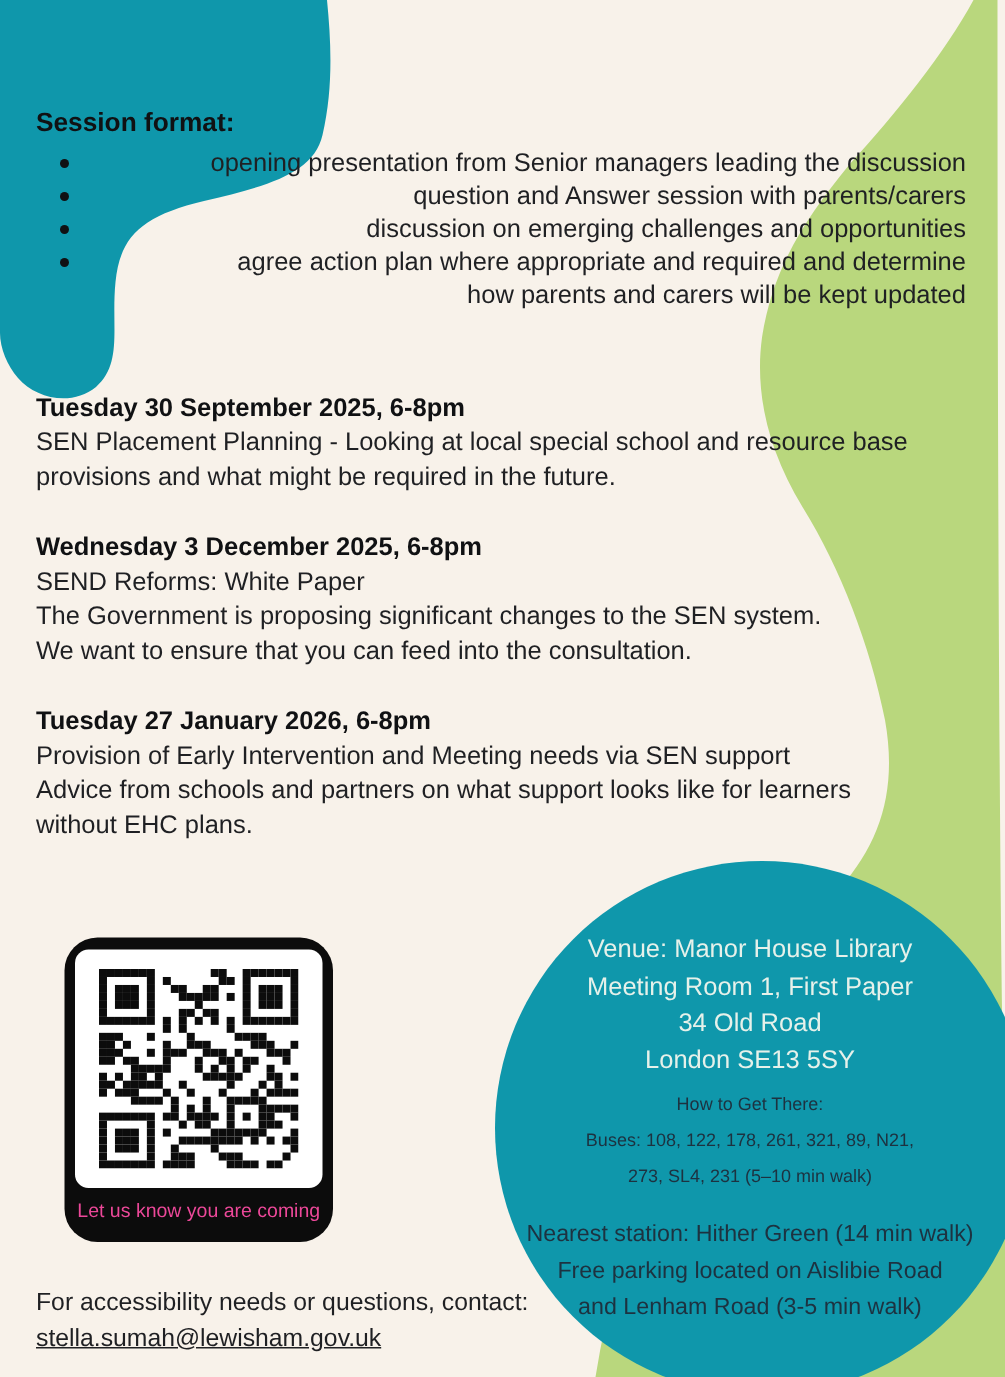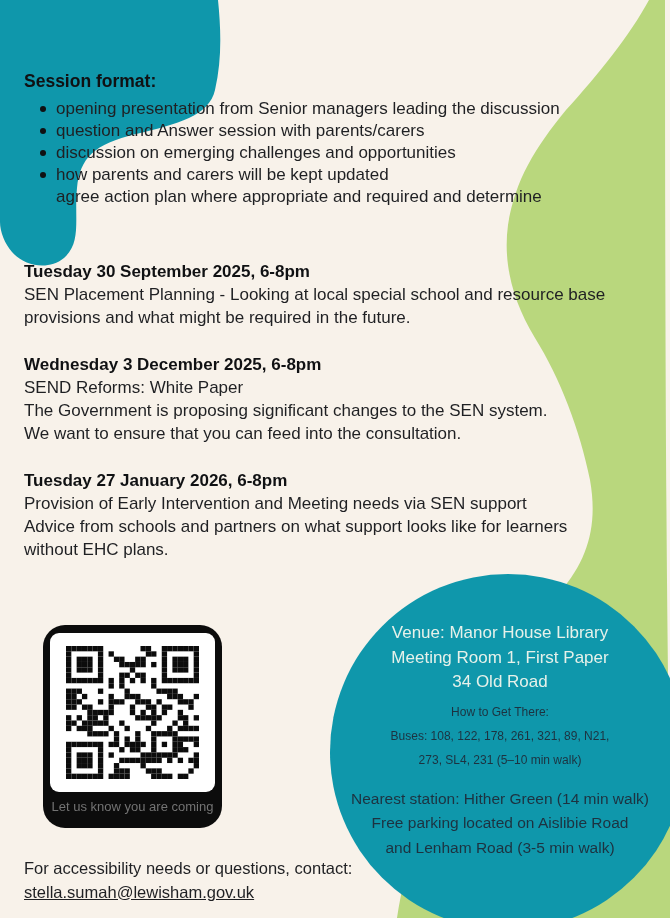--- a/index.html
+++ b/index.html
@@ -11,35 +11,35 @@
     font-family:"Liberation Sans",sans-serif;
     color:var(--text_dark,#1f2023);
     margin:0 auto;
   }
   svg.bg{position:absolute;inset:0;z-index:0;}
   .layer{position:absolute;z-index:2;}
 
   
   .session{left:24px;top:68px;width:620px;}
   .h{font-weight:bold;font-size:17.5px;color:var(--heading_dark,#101113);line-height:26px;}
-  .bullets{list-style:none;margin:4px 0 0 0;padding:0;}
+  .bullets{list-style:none;margin:4px 0 0 0;padding:0;text-align:right;}
   .bullets li{position:relative;padding-left:32px;font-size:17px;line-height:22px;}
   .bullets .dot{position:absolute;left:16px;top:8px;width:6px;height:6px;border-radius:50%;background:var(--heading_dark,#101113);}
 
   
   .dates{left:24px;top:260px;width:625px;}
   .dates .h{line-height:23px;font-size:17px;}
   .event{margin-bottom:24px;}
   .event .body-line{font-size:17px;line-height:23px;}
 
   
   .qr-block{left:43px;top:625px;width:179px;height:203px;background:var(--qr_frame,#0c0c0c);border-radius:22px;}
   .qr-white{position:absolute;left:7px;top:8px;width:165px;height:159px;background:#fff;border-radius:9px;}
   .qr-white svg{display:block;margin:13px auto 0 auto;}
-  .qr-caption{position:absolute;left:0;right:0;top:174px;text-align:center;color:#737373;font-size:13px;}
+  .qr-caption{position:absolute;left:0;right:0;top:174px;text-align:center;color:#ec4899;font-size:13px;}
 
   
   .circle-text{left:330px;top:621px;width:340px;text-align:center;z-index:2;}
   .addr div{font-size:17px;line-height:24.5px;color:var(--circle_text_light,#e6f1ea);}
   .how{margin-top:5px;}
   .how div{font-size:12px;line-height:24px;color:var(--circle_text_dark,#1d3240);}
   .transport{margin-top:15px;}
   .transport div{font-size:15.5px;line-height:24.5px;color:var(--circle_text_dark,#1d3240);}
 
   
@@ -82,22 +82,22 @@
   </svg>
 
   <div class="layer session">
     <div class="h">Session format:</div>
     <ul class="bullets">
       <li><span class="dot"></span><span>opening presentation from Senior managers leading the discussion</span></li>
       <li><span class="dot"></span><span>question and Answer session with parents/carers</span></li>
       <li><span class="dot"></span><span>discussion on emerging challenges and opportunities</span></li>
       <li>
           <span class="dot"></span>
+        <div>agree action plan where appropriate and required and determine</div>
         <div>how parents and carers will be kept updated</div>
-        <div>agree action plan where appropriate and required and determine</div>
       </li>
     </ul>
   </div>
 
   <div class="layer dates">
     <div class="event">
       <div class="h">Tuesday 30 September 2025, 6-8pm</div>
       <div class="body-line">SEN Placement Planning - Looking at local special school and resource base</div>
       <div class="body-line">provisions and what might be required in the future.</div>
     </div>
@@ -418,20 +418,21 @@
         </svg>
     </div>
     <div class="qr-caption">Let us know you are coming</div>
   </div>
 
   <div class="layer circle-text">
     <div class="addr">
       <div>Venue: Manor House Library</div>
       <div>Meeting Room 1, First Paper</div>
       <div>34 Old Road</div>
+      <div>London SE13 5SY</div>
     </div>
     <div class="how">
       <div>How to Get There:</div>
       <div>Buses: 108, 122, 178, 261, 321, 89, N21,</div>
       <div>273, SL4, 231 (5–10 min walk)</div>
     </div>
     <div class="transport">
       <div>Nearest station: Hither Green (14 min walk)</div>
       <div>Free parking located on Aislibie Road</div>
       <div>and Lenham Road (3-5 min walk)</div>

